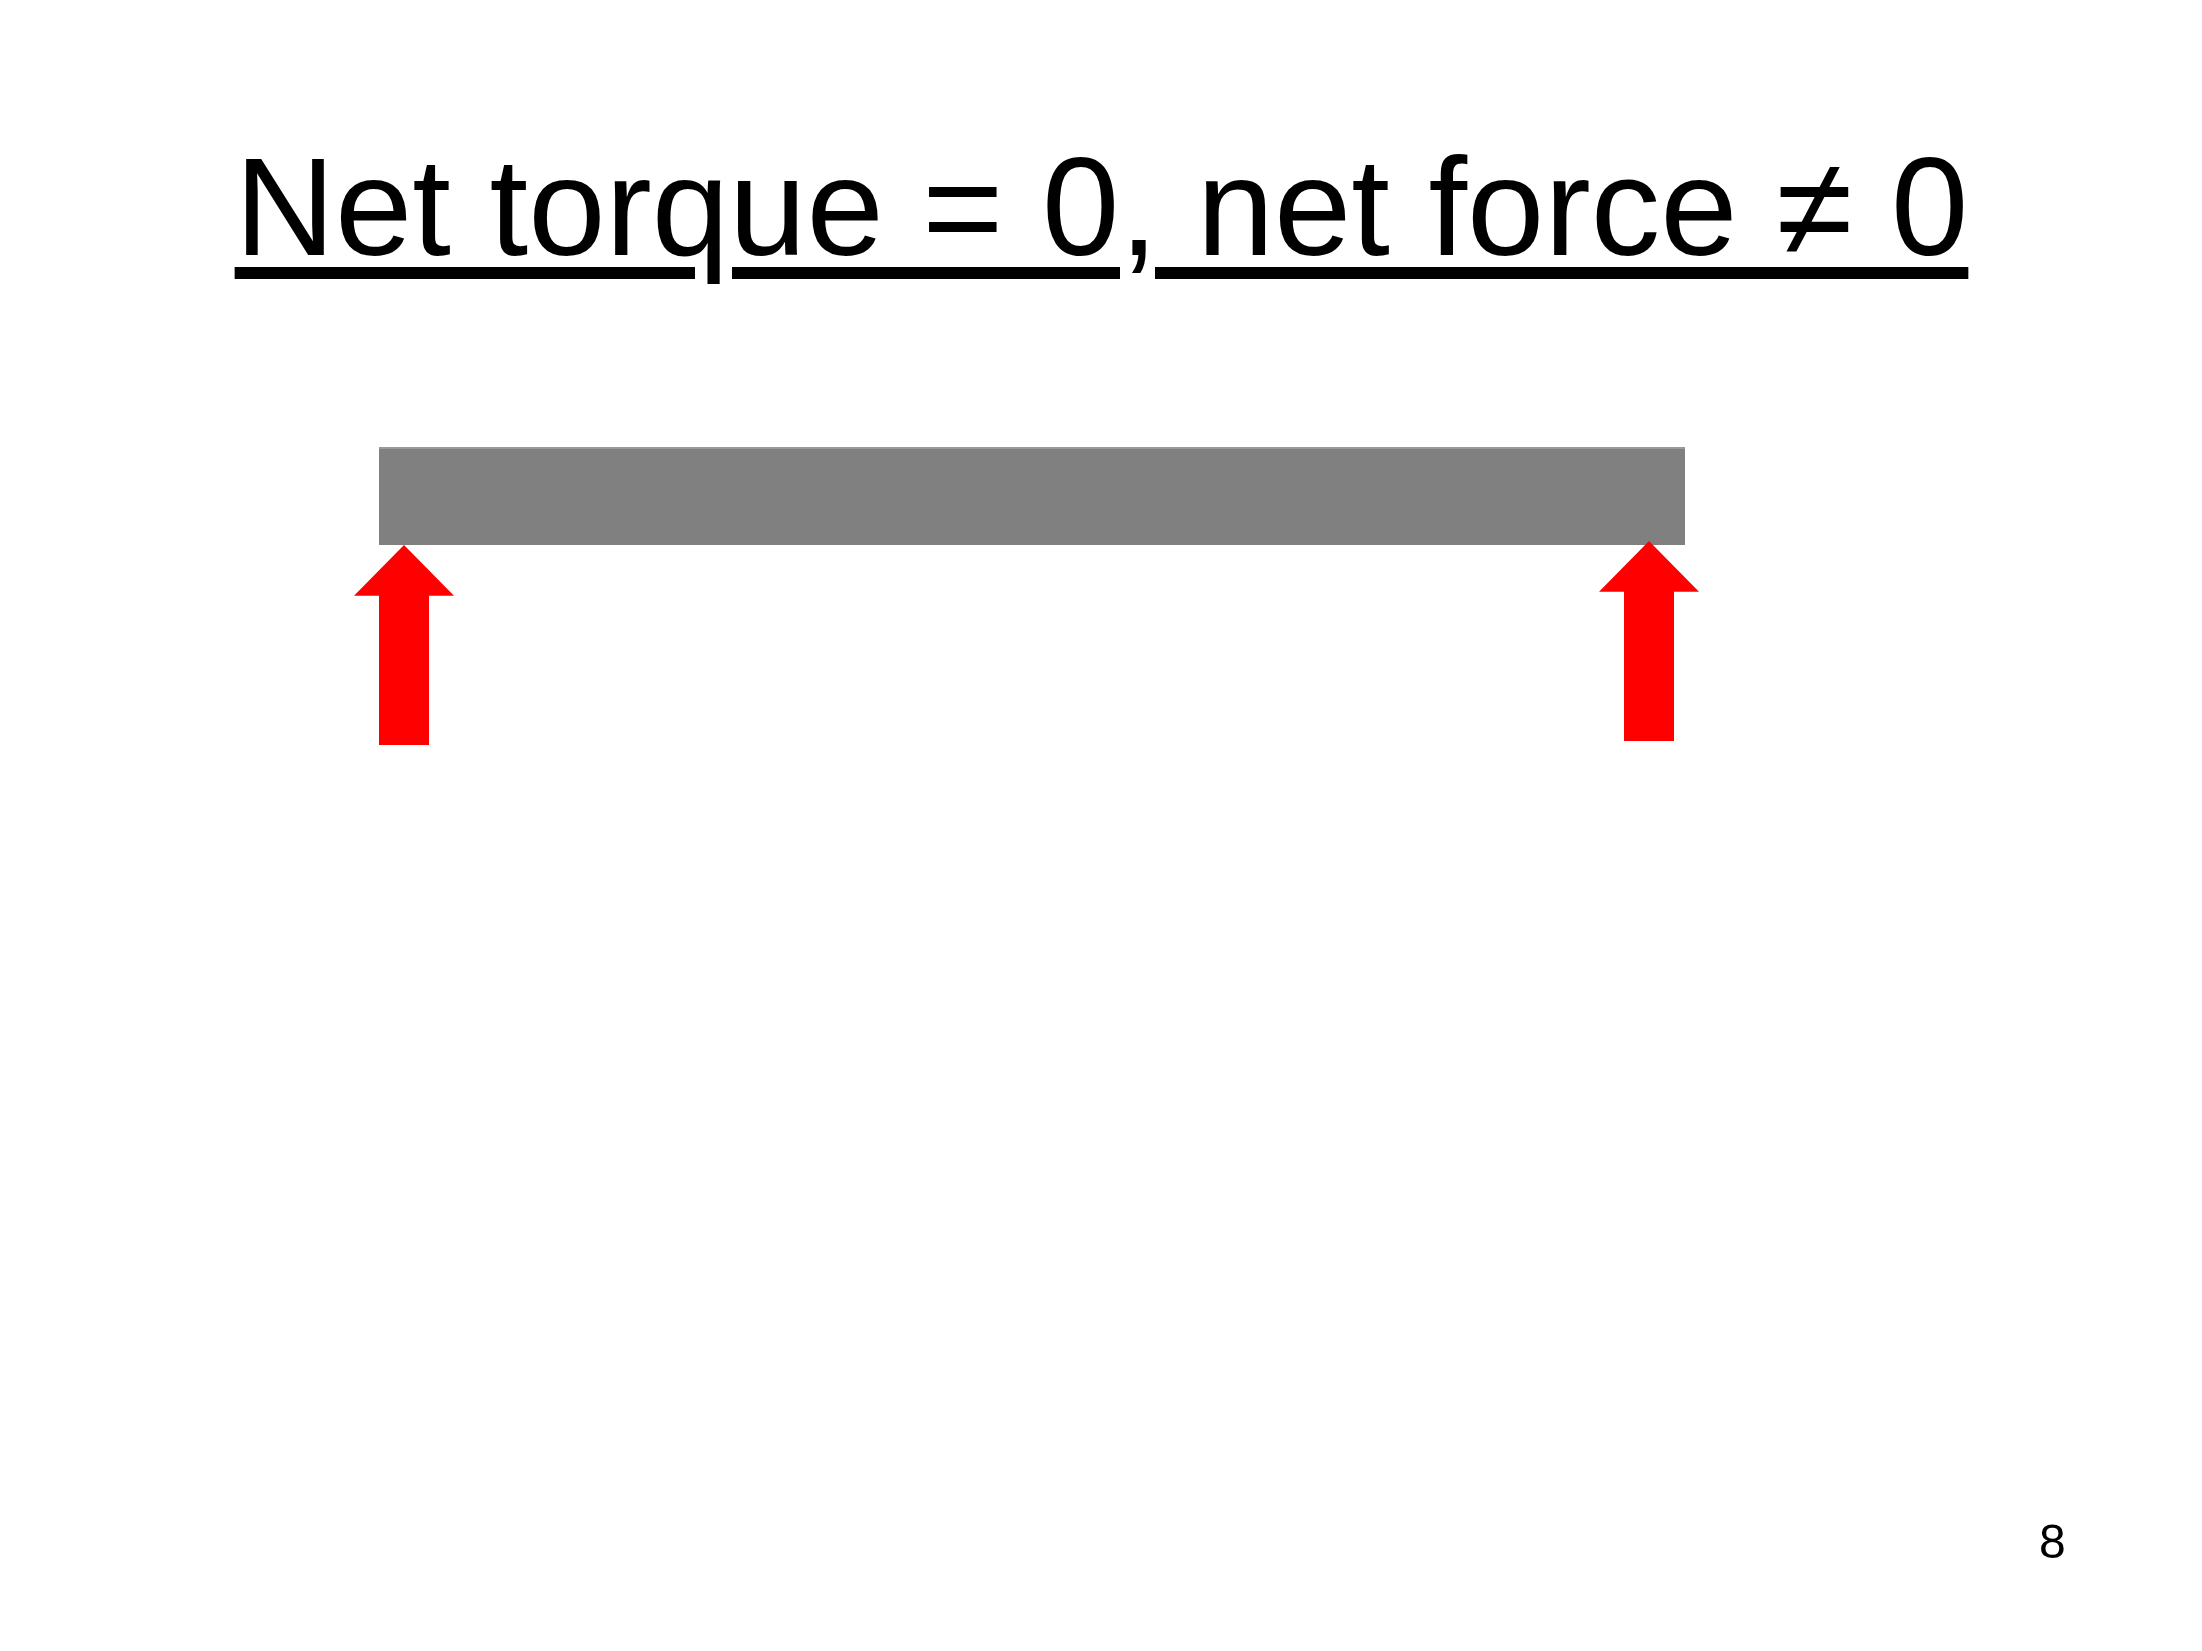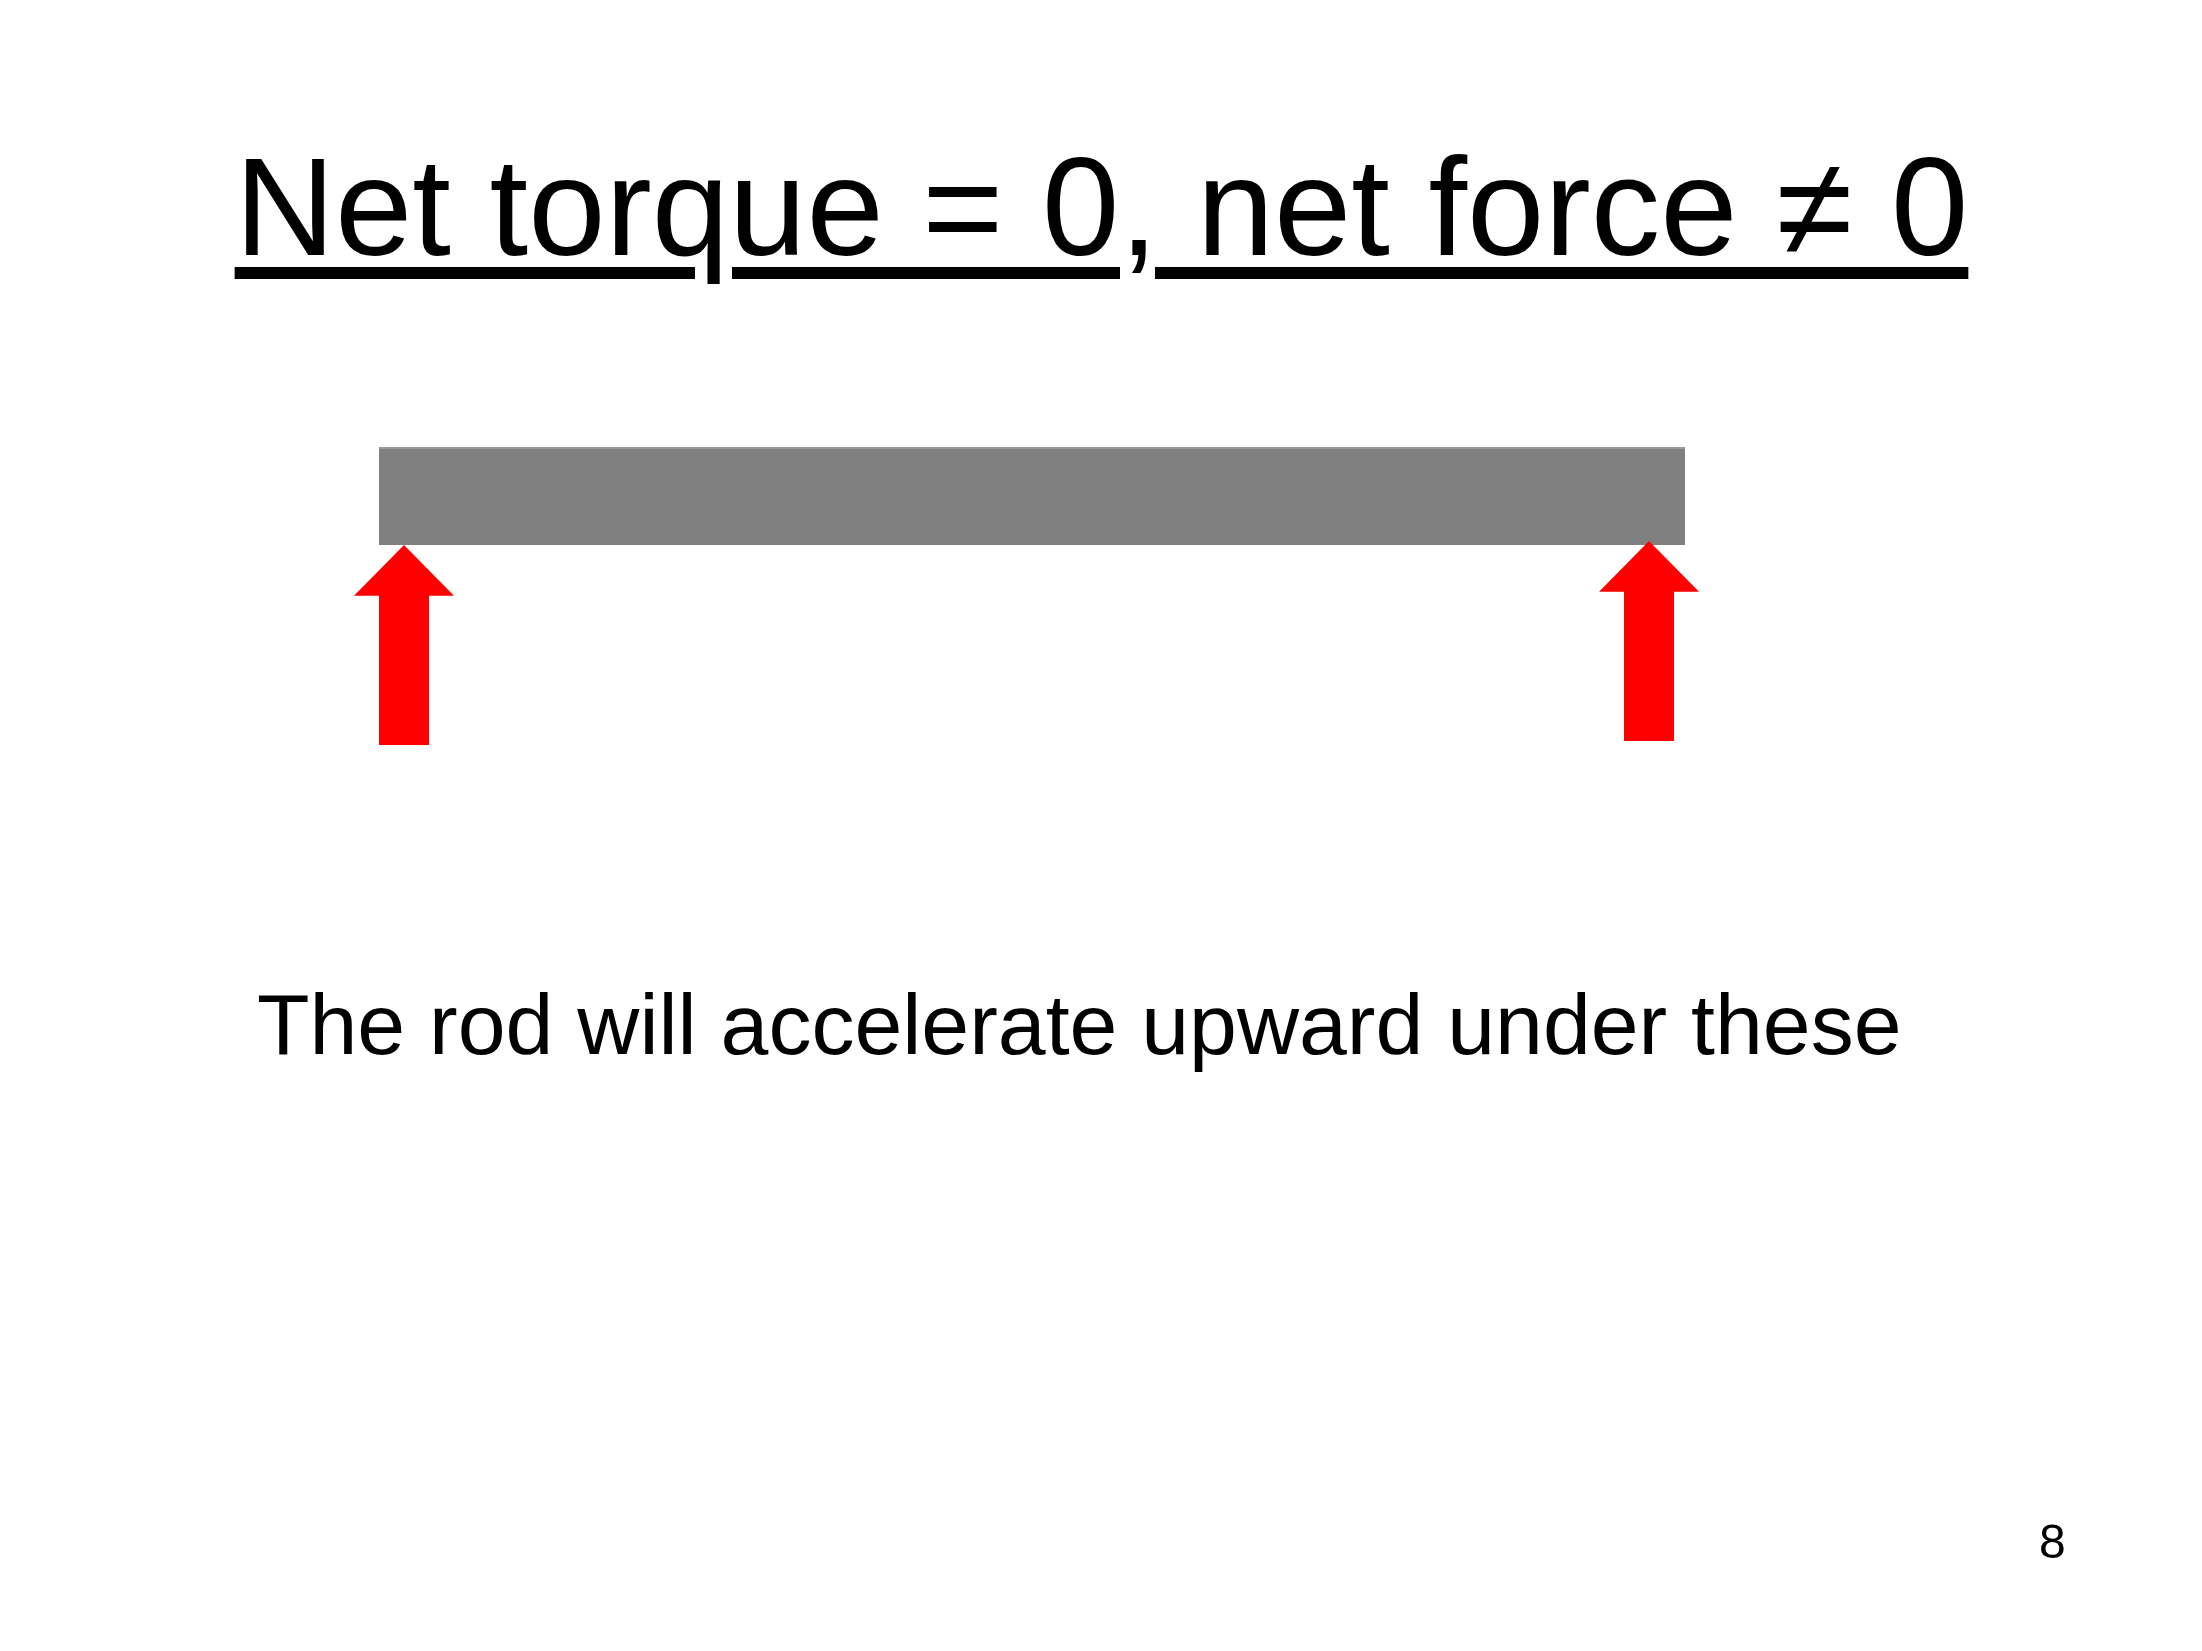--- a/index.html
+++ b/index.html
@@ -80,19 +80,18 @@
 
   <svg class="force-arrow left" viewBox="0 0 116 232" xmlns="http://www.w3.org/2000/svg">
     <polygon points="58,0 116,59 87,59 87,232 29,232 29,59 0,59" fill="#ff0000"></polygon>
   </svg>
 
   <svg class="force-arrow right" viewBox="0 0 116 232" xmlns="http://www.w3.org/2000/svg">
     <polygon points="58,0 116,59 87,59 87,232 29,232 29,59 0,59" fill="#ff0000"></polygon>
   </svg>
 
   <div class="body-text">
-    <div>The rod will accelerate upward under these</div>
   </div>
 
   <div class="page-number">8</div>
 
 </div>
 
 
 </body></html>

